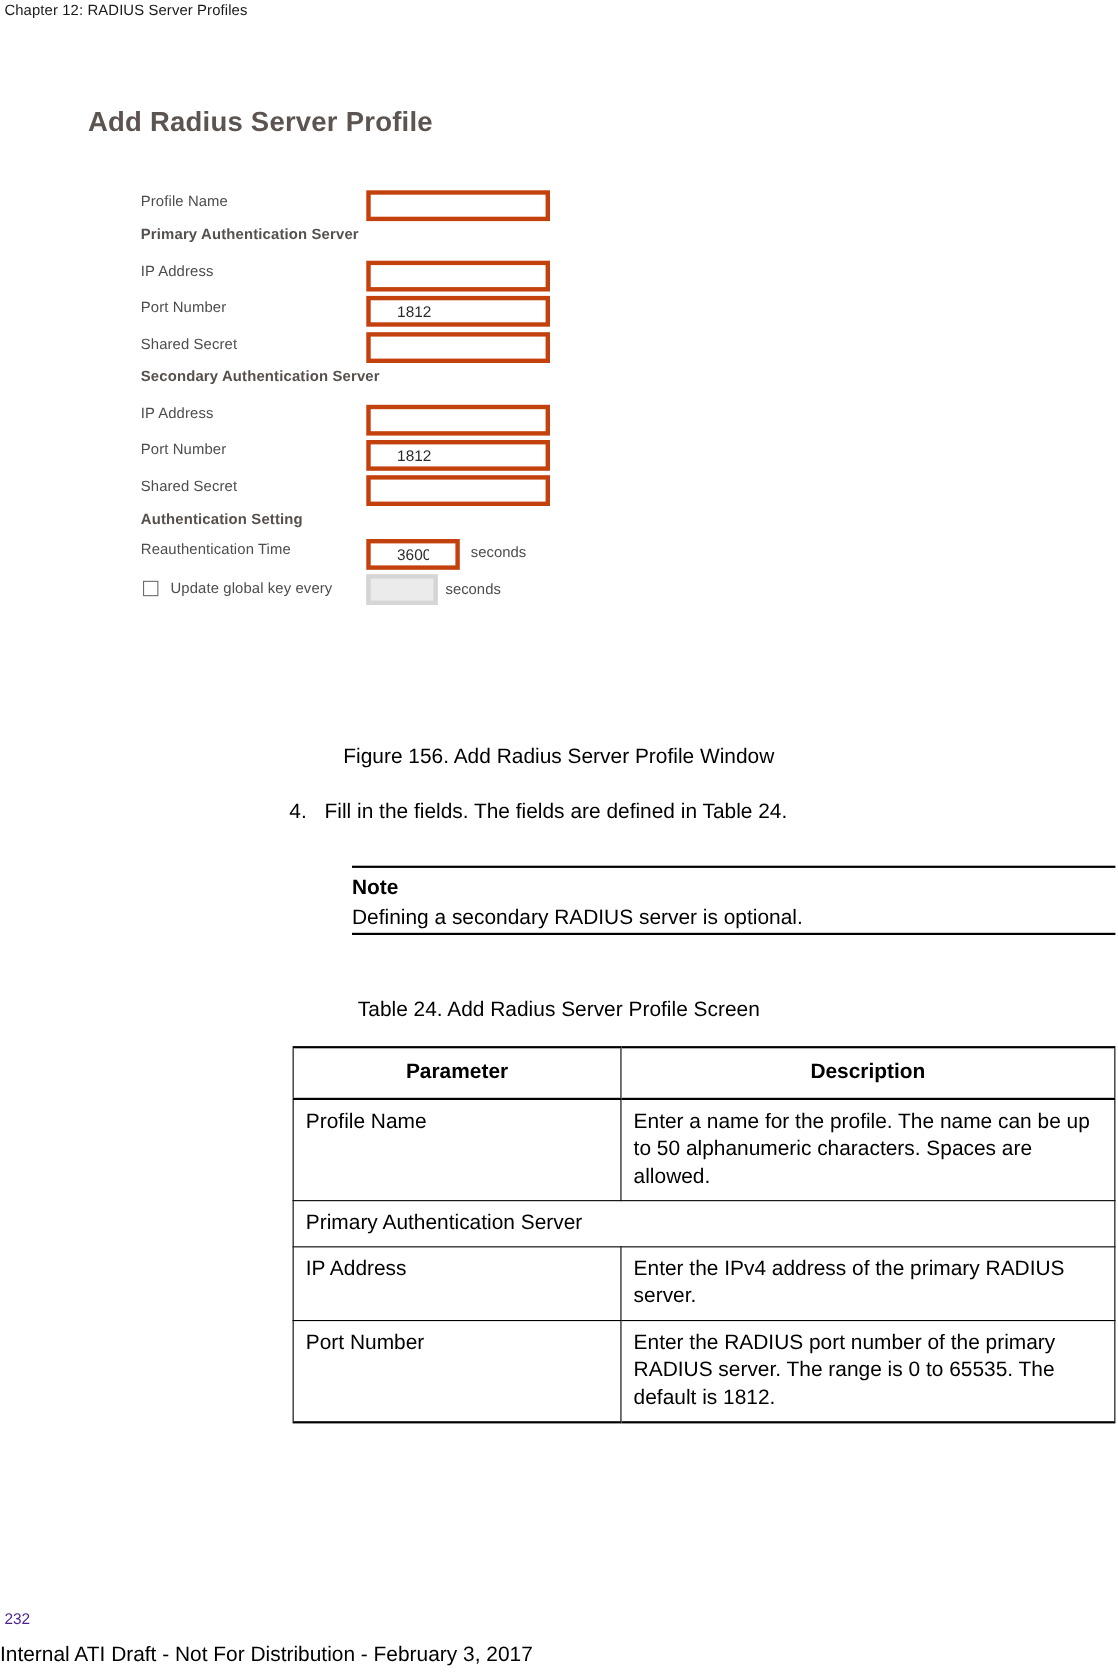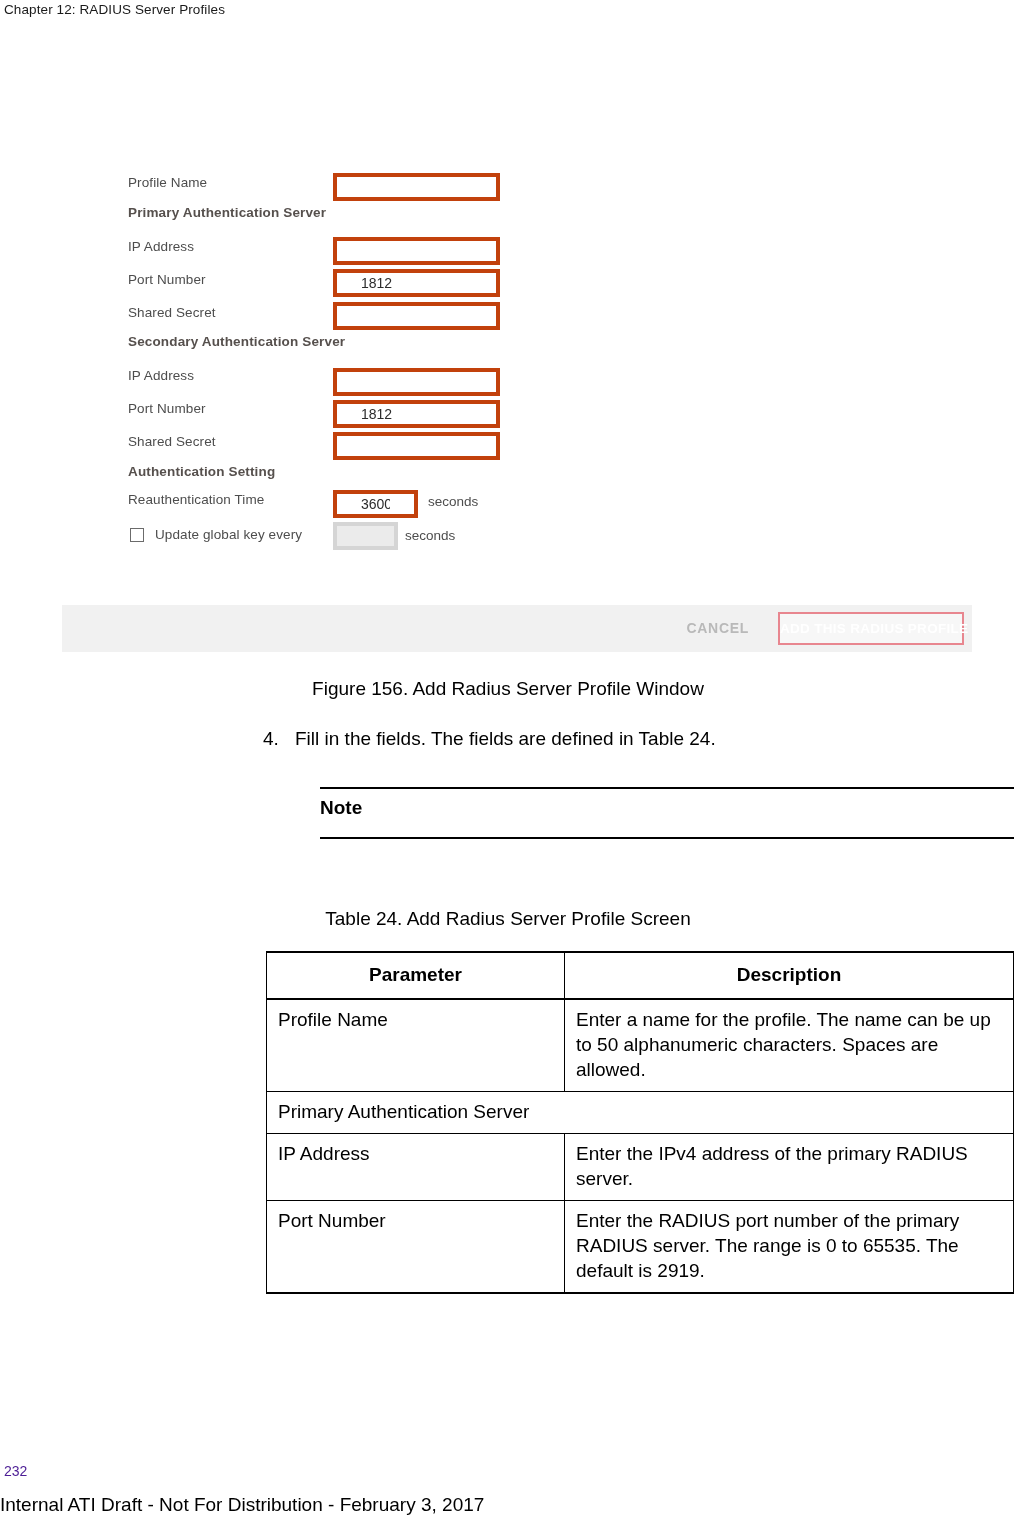--- a/index.html
+++ b/index.html
@@ -166,21 +166,21 @@
   }
 
   
   .note-block {
     position: absolute;
     left: 320px;
     top: 787px;
     width: 694px;
     border-top: 2px solid #000;
     border-bottom: 2px solid #000;
-    padding: 6px 0 16px 0;
+    padding: 6px 0 0 0;
     box-sizing: border-box;
   }
   .note-title {
     font-size: 19px;
     font-weight: bold;
     color: #000;
     line-height: 26px;
   }
   .note-text {
     font-size: 19px;
@@ -249,20 +249,21 @@
     color: #000;
   }
 </style>
 </head>
 <body>
 
 <div class="running-header">Chapter 12: RADIUS Server Profiles</div>
 
 <div class="figure-shot">
 
+  <div class="shot-title">Add Radius Server Profile</div>
 
   <div class="form-area">
 
     <div class="f-label" style="left:128px; top:115px;">Profile Name</div>
     <input class="f-input" style="left: 333px; top: 113px; width: 167px;" type="text" value="">
 
     <div class="f-label section" style="left:128px; top:145px;">Primary Authentication Server</div>
 
     <div class="f-label" style="left:128px; top:179px;">IP Address</div>
     <input class="f-input" style="left: 333px; top: 177px; width: 167px;" type="text" value="">
@@ -289,34 +290,31 @@
     <div class="f-label" style="left:128px; top:432px;">Reauthentication Time</div>
     <input class="f-input" style="left: 333px; top: 430px; width: 85px; text-align: center;" type="text" value="3600">
     <div class="f-unit" style="left:428px; top:434px;">seconds</div>
 
     <div class="f-check" style="left:130px; top:468px;"></div>
     <div class="f-label" style="left:155px; top:467px;">Update global key every</div>
     <input class="f-input disabled" style="left: 333px; top: 462px; width: 65px;" type="text" disabled="" value="">
     <div class="f-unit" style="left:405px; top:468px;">seconds</div>
   </div>
 
-  <div class="action-bar">
-    <div class="btn-cancel">CANCEL</div>
-    <div class="btn-primary">ADD THIS RADIUS PROFILE</div>
-  </div>
 </div>
 
 <div class="fig-caption">Figure 156. Add Radius Server Profile Window</div>
 
 <div class="step">
   <span class="num">4.</span><span>Fill in the fields. The fields are defined in Table 24.</span>
 </div>
 
 <div class="note-block">
   <div class="note-title">Note</div>
+  <div class="note-text">Defining a secondary RADIUS server is optional.</div>
 </div>
 
 <div class="table-caption">Table 24. Add Radius Server Profile Screen</div>
 
 <table class="doc-table">
   <colgroup>
       <col class="c1">
       <col class="c2">
     </colgroup>
   <thead>
@@ -332,19 +330,19 @@
     </tr>
     <tr>
       <td colspan="2">Primary Authentication Server</td>
     </tr>
     <tr>
       <td>IP Address</td>
       <td>Enter the IPv4 address of the primary RADIUS server.</td>
     </tr>
     <tr>
       <td class="cell-pad-bottom">Port Number</td>
-      <td>Enter the RADIUS port number of the primary RADIUS server. The range is 0 to 65535. The default is 2919.</td>
+      <td>Enter the RADIUS port number of the primary RADIUS server. The range is 0 to 65535. The default is 1812.</td>
     </tr>
   </tbody>
 </table>
 
 <div class="page-number">232</div>
 <div class="footer-note">Internal ATI Draft - Not For Distribution - February 3, 2017</div>
 
 </body></html>

